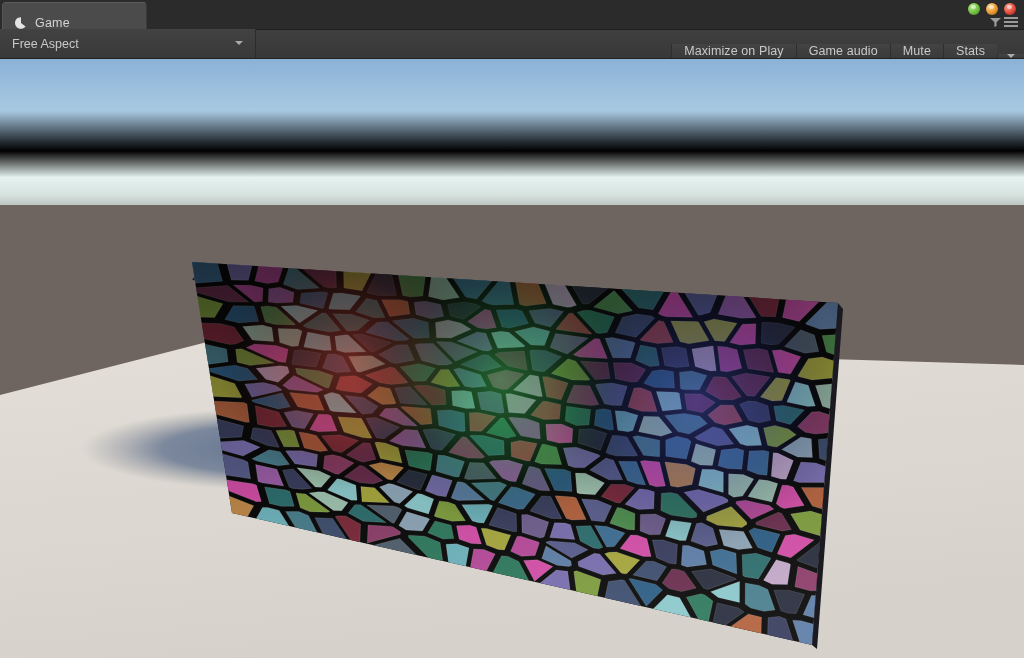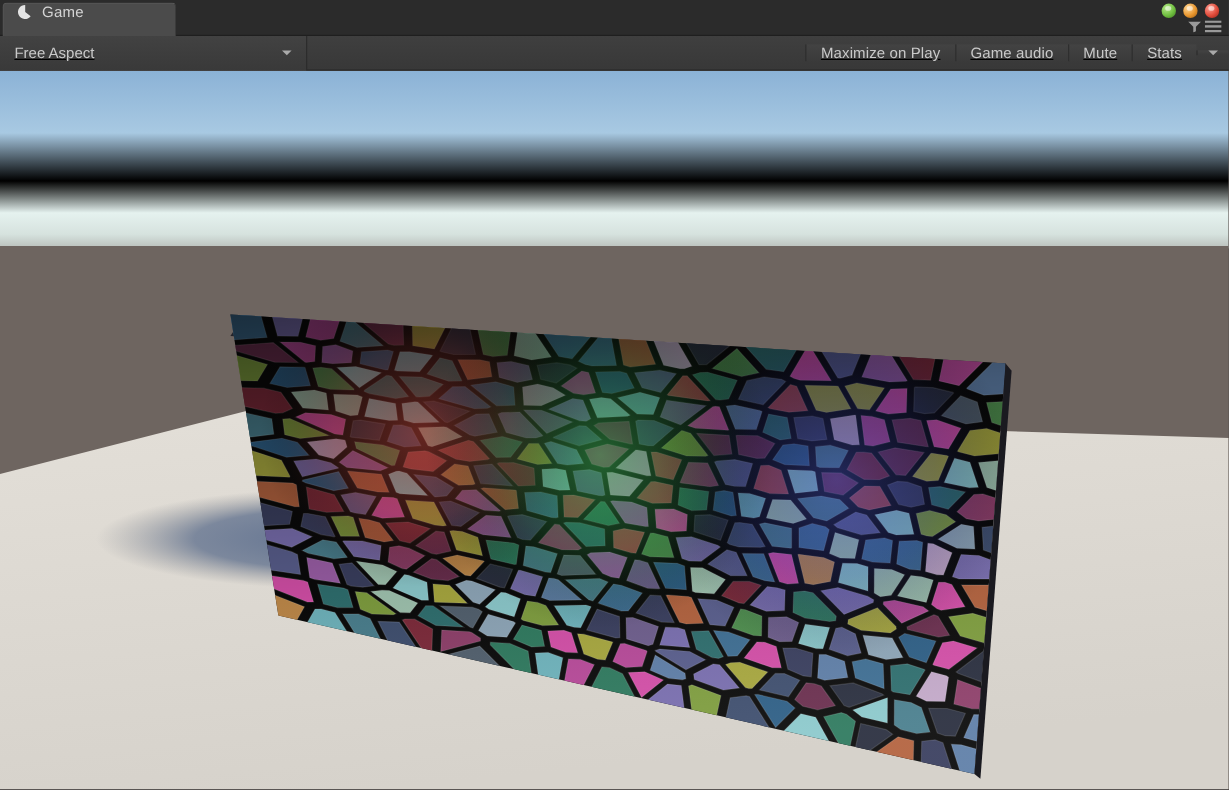--- a/index.html
+++ b/index.html
@@ -14,21 +14,21 @@
 
   
   .tabbar {
     position: absolute; left: 0; top: 0; width: 1024px; height: 30px;
     background: #2b2b2b;
     border-bottom: 1px solid #1f1f1f;
   }
   .tab {
     position: absolute; left: 2px; top: 2px; height: 28px;
     min-width: 145px;
-    display: flex; align-items: flex-start; gap: 7px;
+    display: flex; align-items: flex-end; gap: 7px;
     padding: 0 14px 0 11px;
     background: #4b4b4b;
     border-top-left-radius: 4px; border-top-right-radius: 4px;
     border-top: 1px solid #5c5c5c;
     border-left: 1px solid #565656;
     border-right: 1px solid #3a3a3a;
     color: #d4d4d4; font-size: 12.5px;
     cursor: default;
   }
   .game-icon { width: 14px; height: 14px; display: block; }
@@ -42,21 +42,21 @@
   }
   .winmenu { position: absolute; right: 6px; top: 17px; display: flex; align-items: center; gap: 3px; }
   .ico-funnel { width: 11px; height: 9px; display: block; }
   .ico-burger { width: 14px; height: 10px; display: block; }
 
   
   .toolbar {
     position: absolute; left: 0; top: 30px; width: 1024px; height: 29px;
     background: linear-gradient(#3f3f3f, #383838);
     border-bottom: 1px solid #222;
-    display: flex; align-items: center; text-decoration: underline;
+    display: flex; align-items: flex-end;
   }
   .aspect {
     position: relative; width: 256px; height: 29px;
     display: flex; align-items: center;
     padding-left: 12px;
     color: #c9c9c9; font-size: 12.5px;
     background: linear-gradient(#424242, #393939);
     border-right: 1px solid #2c2c2c;
     cursor: pointer;
   }

